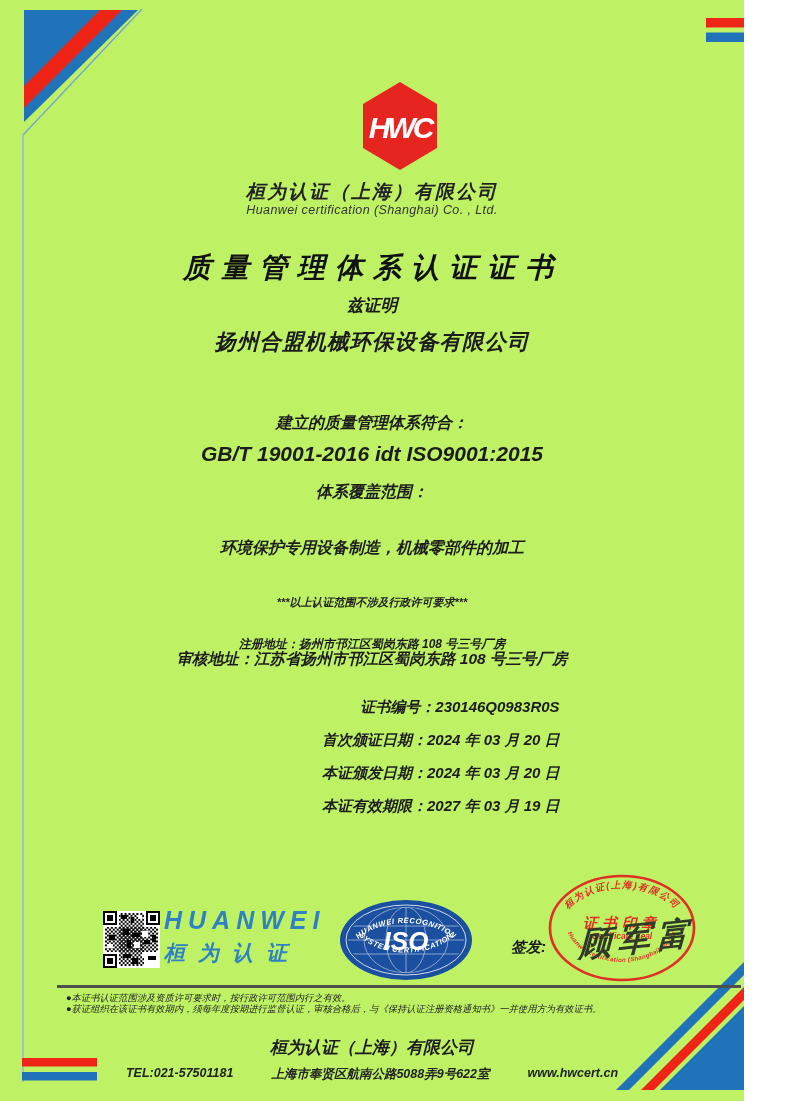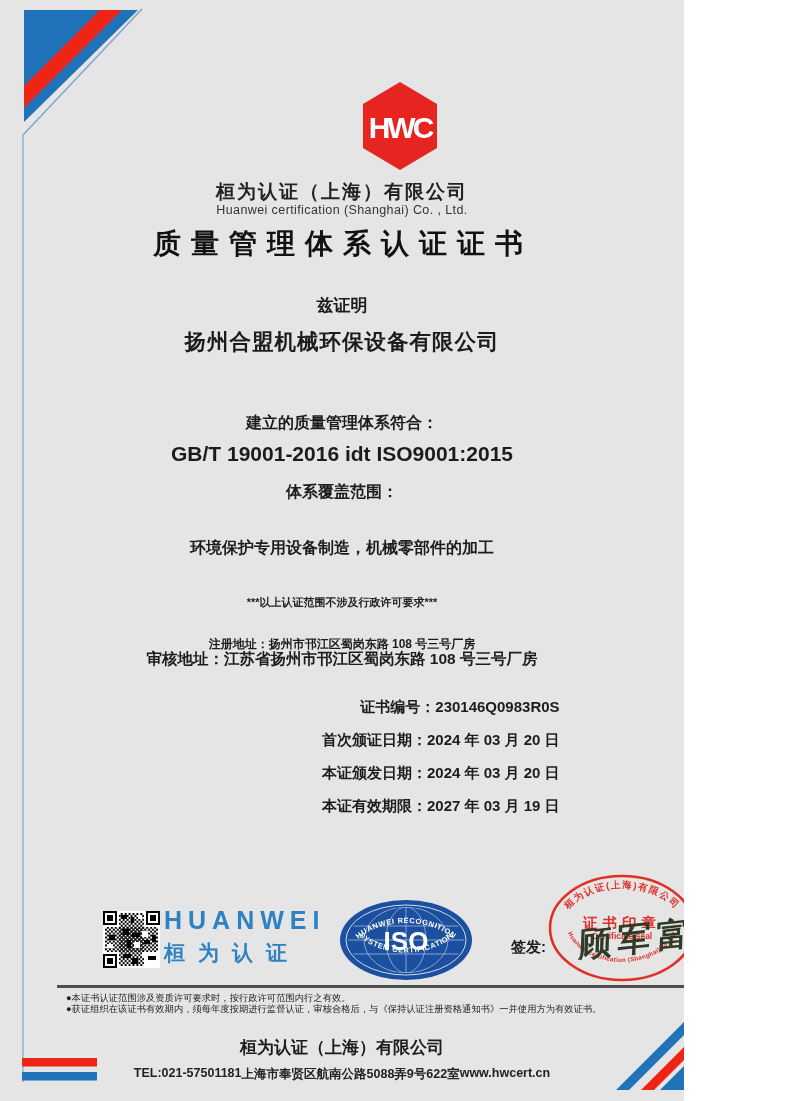--- a/index.html
+++ b/index.html
@@ -1,24 +1,24 @@
 <!DOCTYPE html>
 <html><head>
 <meta charset="utf-8">
 <style>
   html,body{margin:0;padding:0;background:#ffffff;}
   .page{
-    position:relative;width:684px;height:1101px;background:#e5e5e5;overflow:hidden;
-    font-family:"Liberation Sans","DejaVu Sans",sans-serif;color:#1c1c1c;
+    position:relative;width:744px;height:1101px;background:#bef264;overflow:hidden;
+    font-family:"Liberation Sans","DejaVu Sans",sans-serif;color:#1c1c1c;font-style:italic;
   }
   .abs{position:absolute;}
   .center{position:absolute;left:0;right:0;text-align:center;}
   .org-cn{top:179px;font-size:19px;font-weight:bold;letter-spacing:2px;color:#222;}
   .org-en{top:203px;font-size:12.5px;color:#333;letter-spacing:.4px;}
-  .title{top:225px;font-size:28px;font-weight:bold;letter-spacing:10px;padding-left:2px;color:#111;}
+  .title{top:249px;font-size:28px;font-weight:bold;letter-spacing:10px;padding-left:2px;color:#111;}
   .declare{top:294px;font-size:17px;font-weight:600;}
   .company{top:327px;font-size:21.5px;font-weight:600;letter-spacing:1px;}
   .credit{top:371px;font-size:15.5px;font-weight:600;}
   .std-label{top:413px;font-size:16px;font-weight:bold;}
   .std{top:442px;font-size:21px;font-weight:600;}
   .scope-label{top:482px;font-size:16px;font-weight:bold;}
   .scope{top:538px;font-size:16px;font-weight:bold;}
   .scope-note{top:595px;font-size:11px;font-weight:600;color:#222;}
   .reg{top:636px;font-size:12px;font-weight:600;}
   .audit{top:649px;font-size:15.5px;font-weight:600;}
@@ -31,21 +31,21 @@
   .signature{
     left:572px;top:917px;width:130px;text-align:center;
     font-size:33px;font-weight:bold;letter-spacing:6px;color:#2f3b26;
     font-family:"Liberation Serif","DejaVu Serif",serif;
     transform:rotate(-6deg) skewX(-8deg);
   }
   .separator{left:57px;top:985px;width:684px;height:3px;background:#4f4f4f;}
   .footnotes{left:66px;top:993px;width:690px;font-size:9.3px;line-height:11px;color:#222;}
   .footnotes div{white-space:nowrap;}
   .footer-co{top:1036px;font-size:17px;font-weight:600;}
-  .footer-row{top:1066px;display:flex;justify-content:center;font-size:12.5px;font-weight:600;color:#222;}
+  .footer-row{top:1066px;display:flex;justify-content:center;gap:38px;font-size:12.5px;font-weight:600;color:#222;}
   svg text{font-family:"Liberation Sans","DejaVu Sans",sans-serif;}
 </style>
 </head>
 <body>
 
 <div class="page">
 
   <svg class="abs" style="left:0;top:0;" width="800" height="1101" viewBox="0 0 800 1101">
 
     <polygon points="24,10 138,10 24,122" fill="#2073b8"></polygon>

